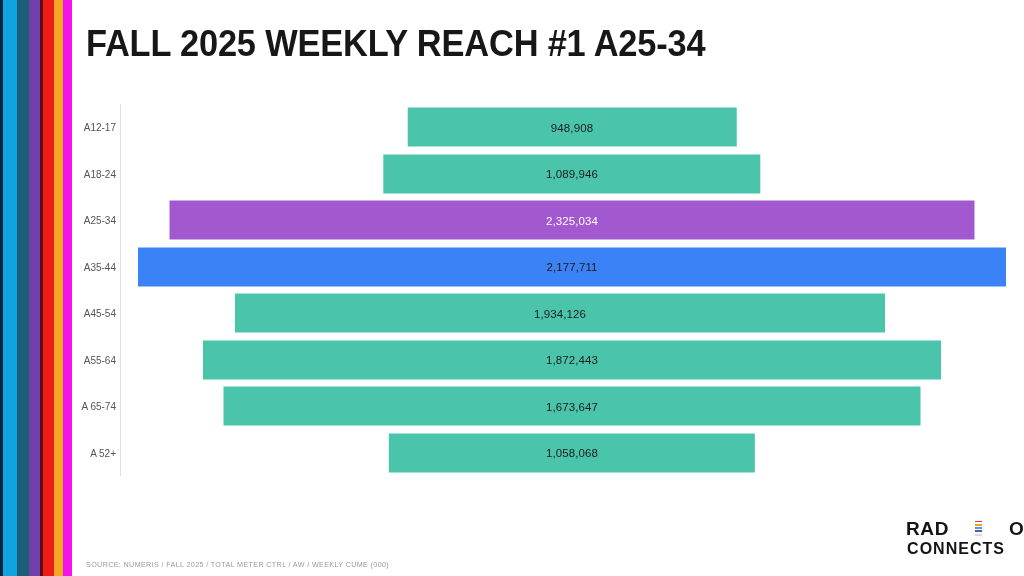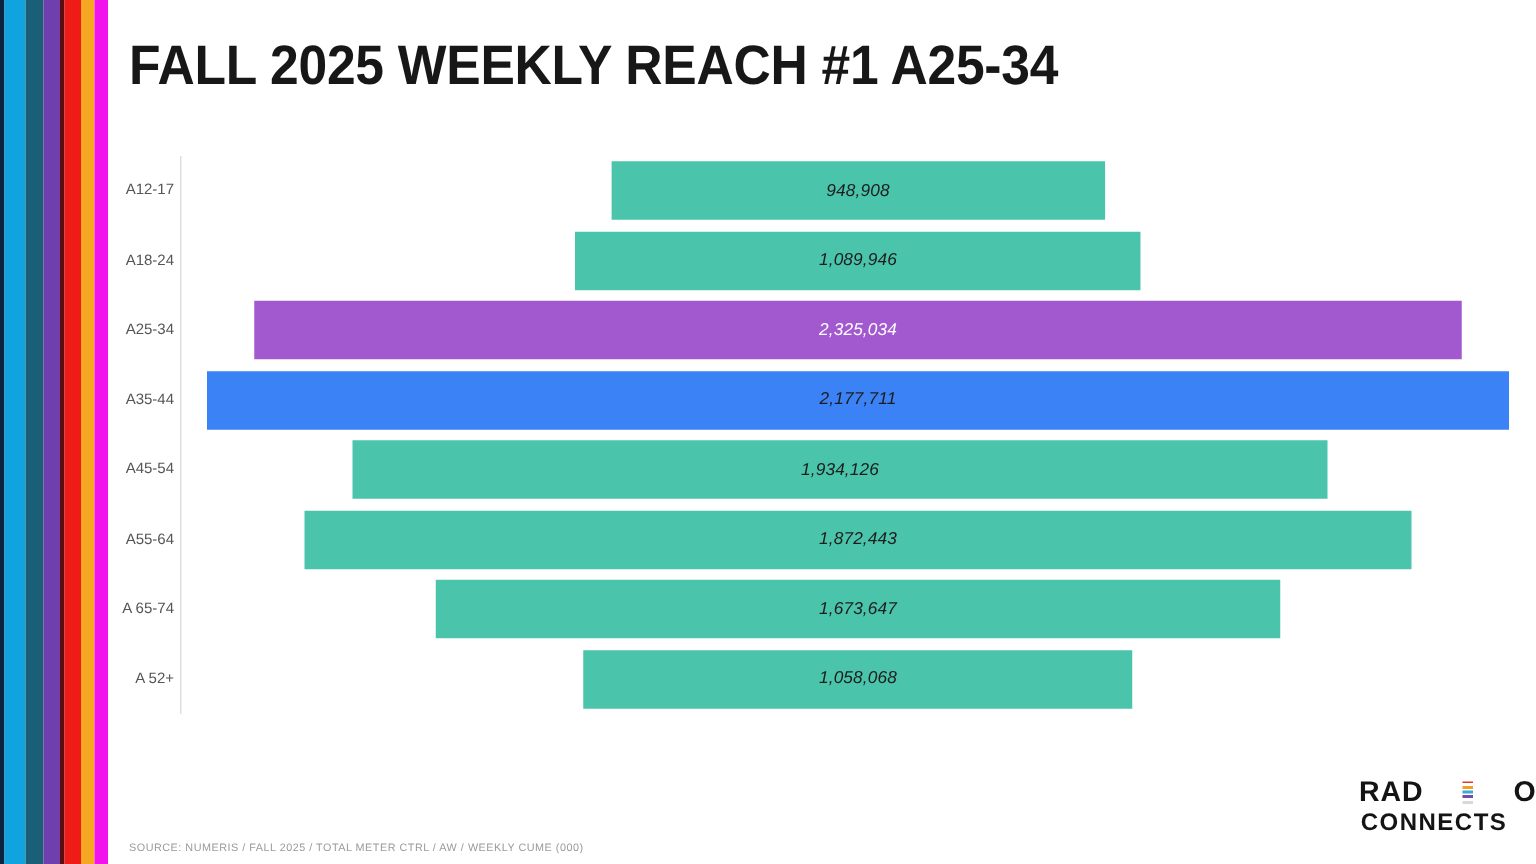--- a/index.html
+++ b/index.html
@@ -72,21 +72,20 @@
     height:39px;
     display:flex;
     align-items:center;
     justify-content:center;
   }
   .bar-value{
     font-size:11.5px;
     color:#1c1c1c;
     white-space:nowrap;
     letter-spacing:0.1px;
-    font-style:italic;
   }
   .bar.highlight .bar-value{color:#ffffff;}
 
   
   #source-note{
     position:absolute;
     left:14px;top:560px;
     font-size:7.2px;
     color:#9a9a9a;
     letter-spacing:0.35px;
@@ -195,21 +194,21 @@
           <div class="cat-label">A55-64</div>
           <div class="bar-track">
             <div class="bar" style="width: 738px; left: 452px; background: rgb(74, 197, 171);">
               <span class="bar-value">1,872,443</span>
             </div>
           </div>
         </div>
         <div class="row">
           <div class="cat-label">A 65-74</div>
           <div class="bar-track">
-            <div class="bar" style="width: 563px; left: 452px; background: rgb(74, 197, 171);">
+            <div class="bar" style="width: 697px; left: 452px; background: rgb(74, 197, 171);">
               <span class="bar-value">1,673,647</span>
             </div>
           </div>
         </div>
         <div class="row">
           <div class="cat-label">A 52+</div>
           <div class="bar-track">
             <div class="bar" style="width: 366.336px; left: 452px; background: rgb(74, 197, 171);">
               <span class="bar-value">1,058,068</span>
             </div>

